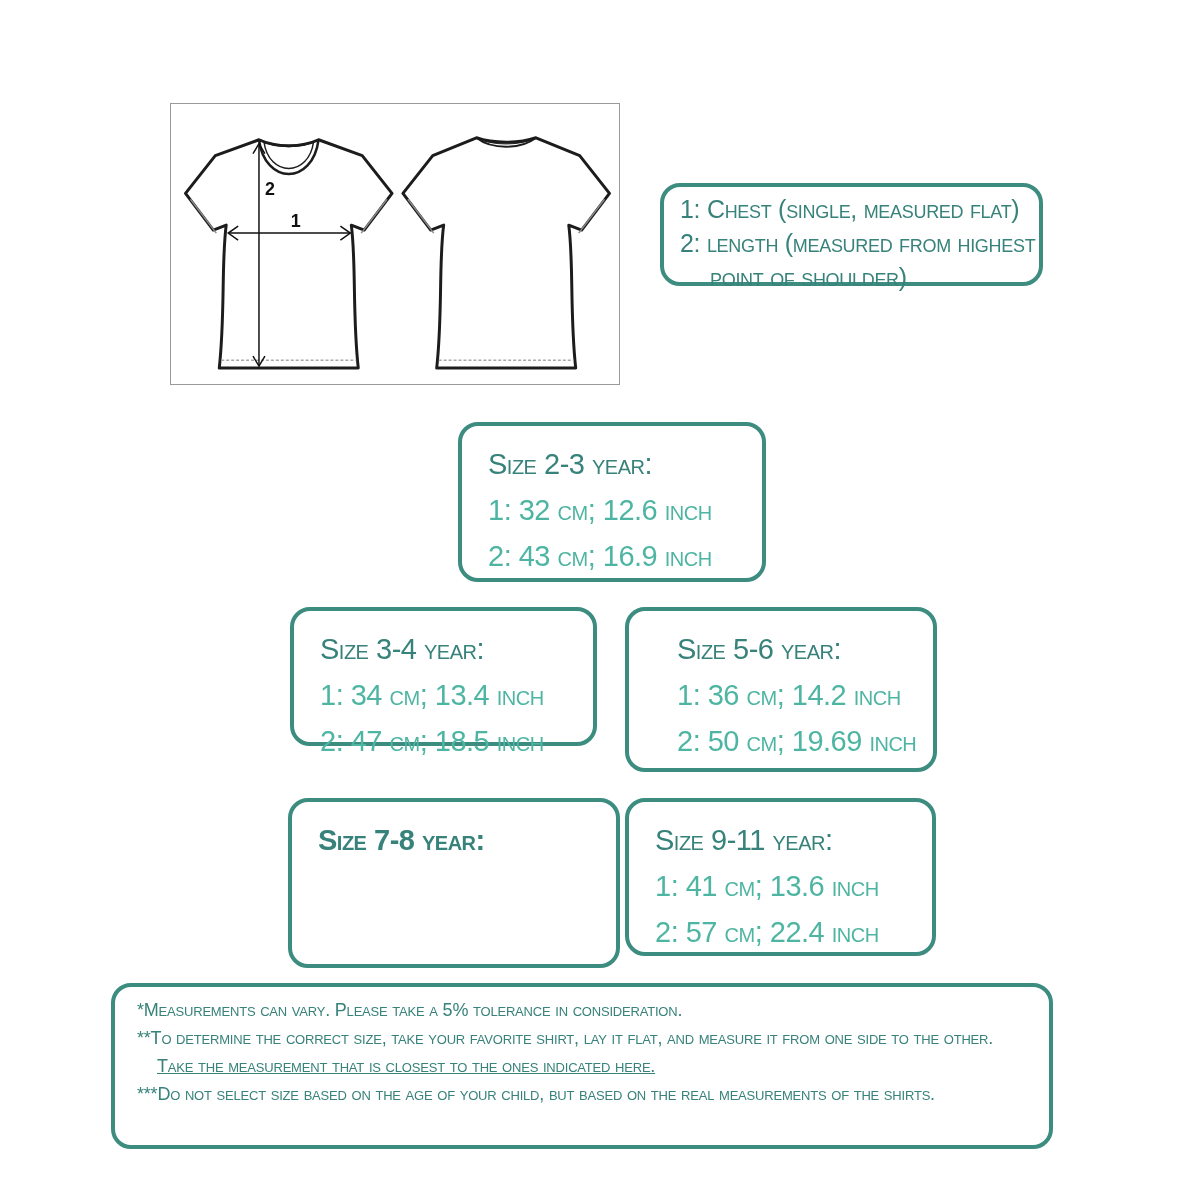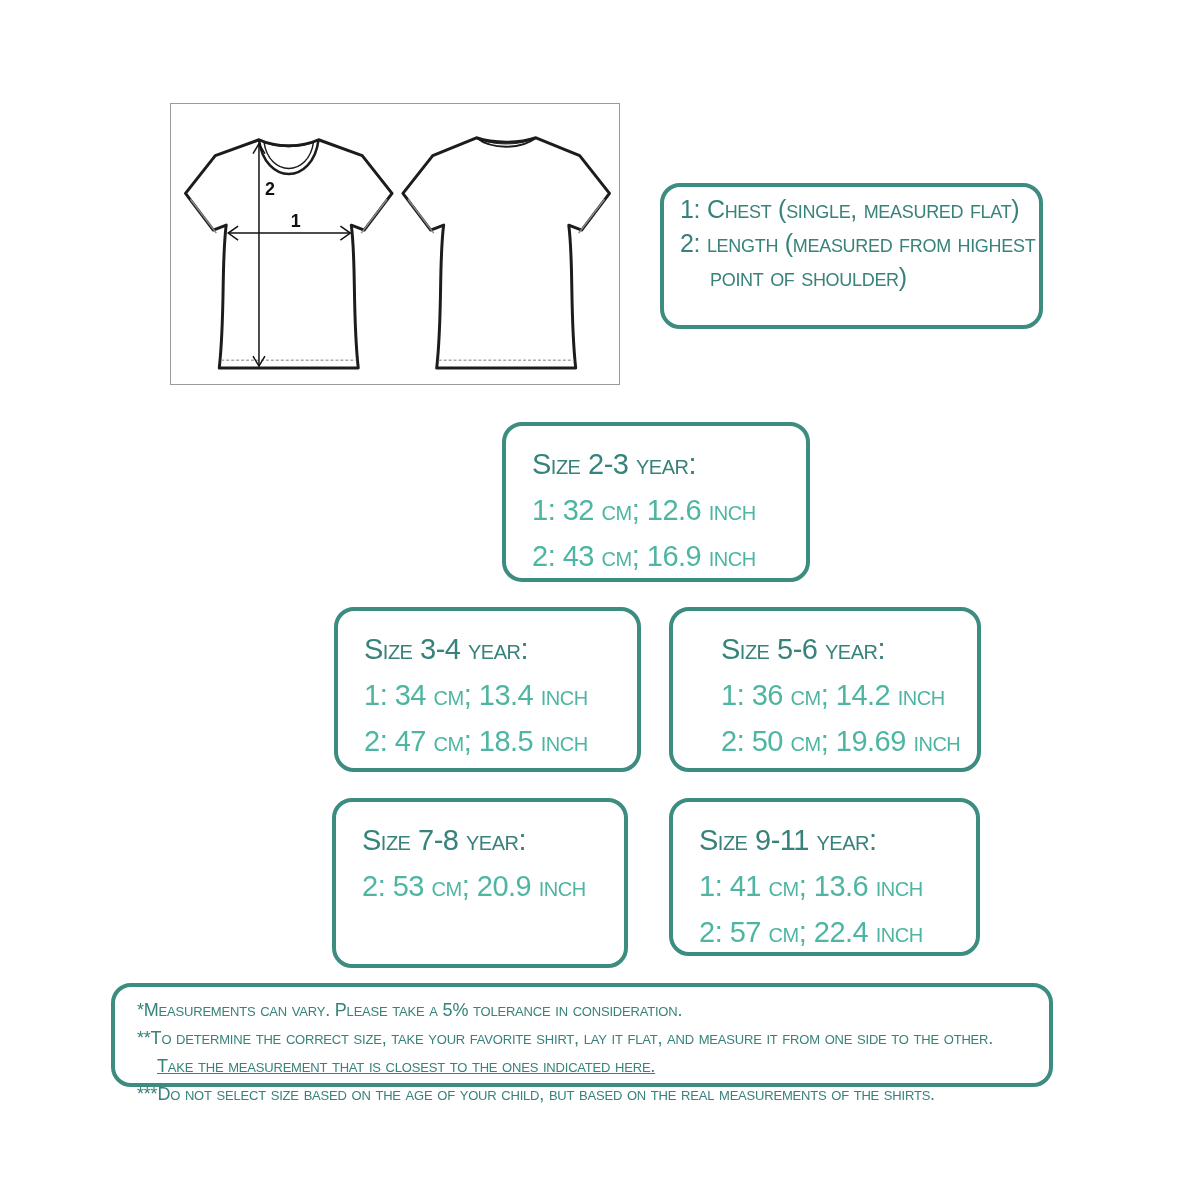--- a/index.html
+++ b/index.html
@@ -30,48 +30,48 @@
   }
   .diagram-frame svg { display: block; width: 100%; height: 100%; }
 
   
   .teal-box {
     position: absolute;
     border: 4px solid var(--border);
     border-radius: 20px;
     background: #ffffff;
   }
-  .legend-box { left: 660px; top: 183px; width: 383px; height: 146px; padding: 5px 0 0 16px; }
+  .legend-box { left: 660px; top: 183px; width: 383px; height: 103px; padding: 5px 0 0 16px; }
   .legend-line {
     font-variant: small-caps;
     font-size: 25px;
     line-height: 34px;
     color: var(--dark);
     letter-spacing: -0.3px;
     white-space: nowrap;
   }
   .legend-line.indent { padding-left: 30px; }
 
-  .size-box { padding: 15px 0 0 26px; margin-left: 44px; }
+  .size-box { padding: 15px 0 0 26px; }
   .box-2-3  { left: 458px; top: 422px; width: 308px; height: 160px; }
-  .box-3-4  { left: 290px; top: 607px; width: 307px; height: 165px; }
+  .box-3-4  { left: 290px; top: 607px; width: 307px; height: 139px; }
   .box-5-6  { left: 625px; top: 607px; width: 312px; height: 165px; padding-left: 48px; }
-  .box-7-8  { left: 288px; top: 798px; width: 296px; height: 170px; }
+  .box-7-8  { left: 288px; top: 798px; width: 332px; height: 170px; font-weight: bold; }
   .box-9-11 { left: 625px; top: 798px; width: 311px; height: 158px; }
   .size-title, .size-line {
     font-variant: small-caps;
     font-size: 29px;
     line-height: 46px;
     letter-spacing: -0.5px;
     white-space: nowrap;
   }
   .size-title { color: var(--dark); }
   .size-line  { color: var(--light); }
 
-  .footnote-box { left: 111px; top: 983px; width: 942px; height: 104px; padding: 9px 0 0 22px; }
+  .footnote-box { left: 111px; top: 983px; width: 942px; height: 166px; padding: 9px 0 0 22px; }
   .footnote-line {
     font-variant: small-caps;
     font-size: 18px;
     line-height: 28px;
     color: var(--dark);
     letter-spacing: -0.2px;
     white-space: nowrap;
   }
   .footnote-line.indent { padding-left: 20px; text-decoration: underline; }
 </style>
@@ -155,21 +155,20 @@
   </div>
 
   <div class="teal-box size-box box-5-6">
     <div class="size-title">Size 5-6 year:</div>
     <div class="size-line">1: 36 cm; 14.2 inch</div>
     <div class="size-line">2: 50 cm; 19.69 inch</div>
   </div>
 
   <div class="teal-box size-box box-7-8">
     <div class="size-title">Size 7-8 year:</div>
-    <div class="size-line">2: 53 cm; 20.9 inch</div>
   </div>
 
   <div class="teal-box size-box box-9-11">
     <div class="size-title">Size 9-11 year:</div>
     <div class="size-line">1: 41 cm; 13.6 inch</div>
     <div class="size-line">2: 57 cm; 22.4 inch</div>
   </div>
 
   <div class="teal-box footnote-box">
     <div class="footnote-line">*Measurements can vary. Please take a 5% tolerance in consideration.</div>

